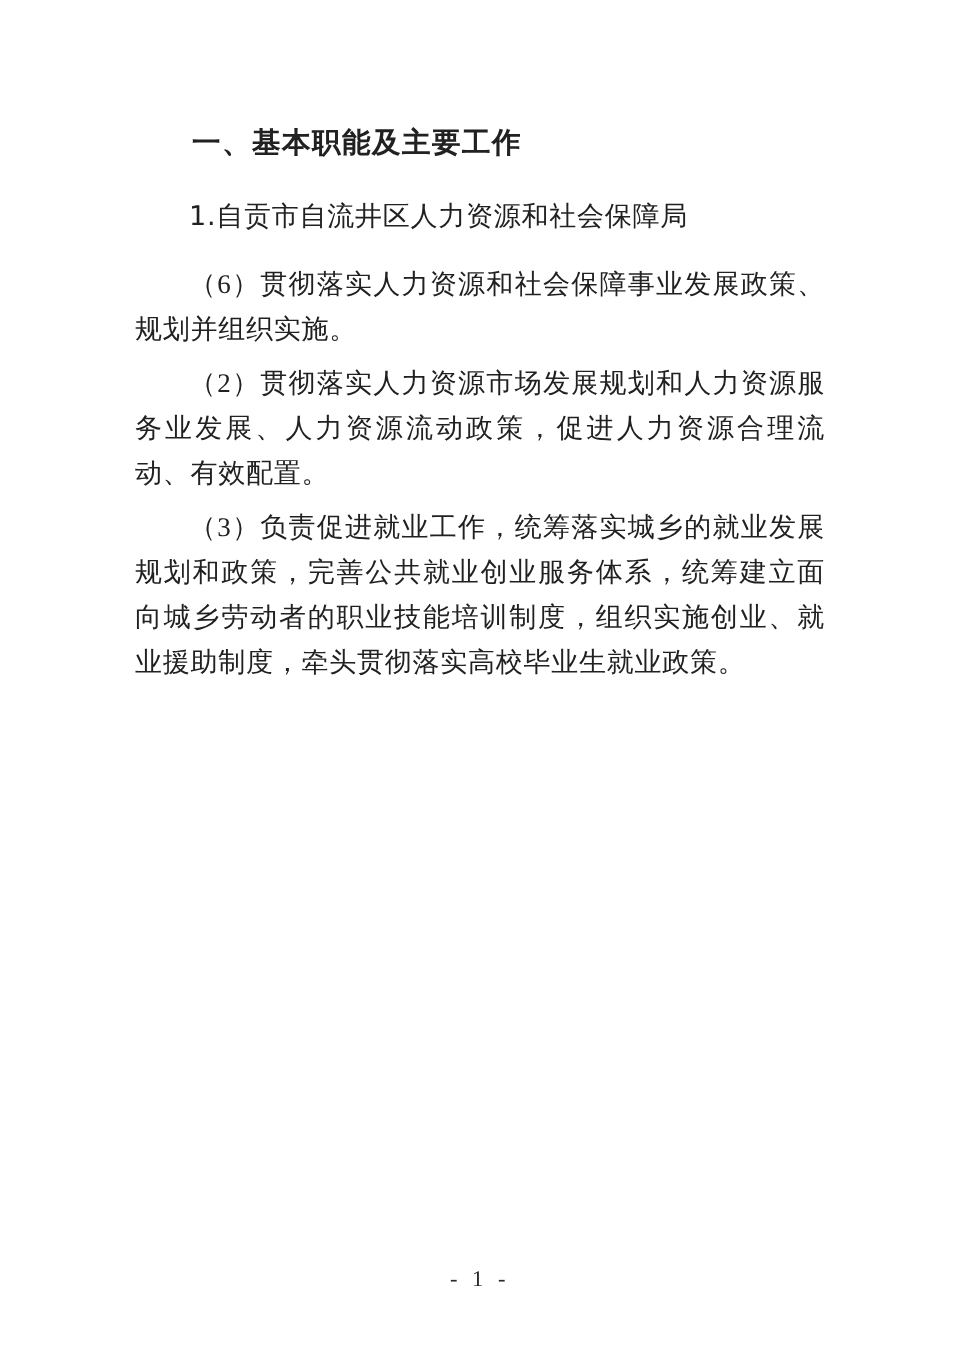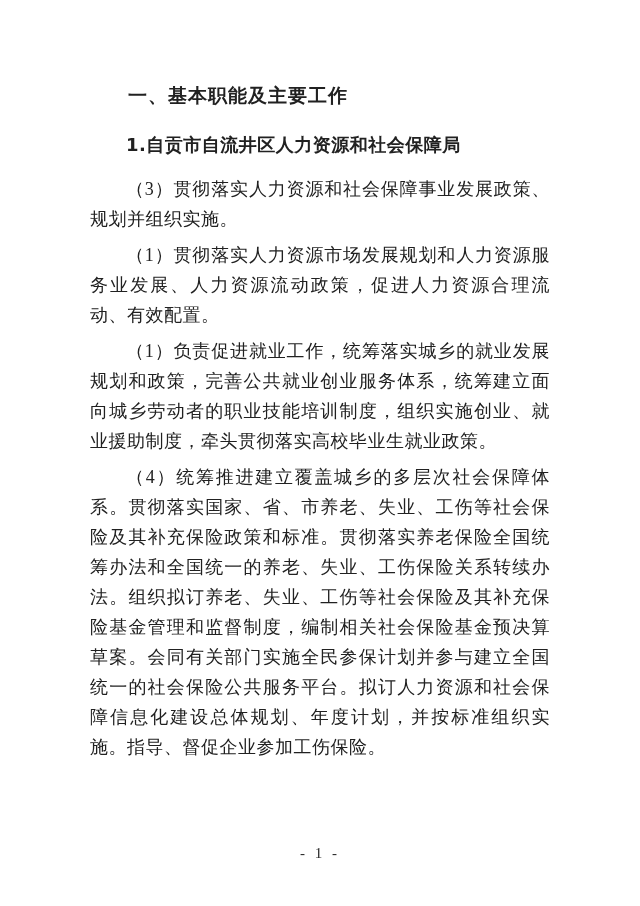--- a/index.html
+++ b/index.html
@@ -36,21 +36,21 @@
     font-weight: bold;
     font-size: 18px;
     line-height: 26px;
     letter-spacing: 0px;
     text-indent: 2em;
     margin: 0 0 10px 0;
     white-space: nowrap;
   }
   .h3 {
     font-family: "DejaVu Sans", "Liberation Sans", sans-serif;
-    font-weight: bold;
+    font-weight: normal;
     font-size: 18px;
     line-height: 26px;
     letter-spacing: 0.5px;
     text-indent: 2em;
     margin: 0 0 16px 0;
   }
   .para {
     font-size: 18px;
     line-height: 30px;
     letter-spacing: 0.5px;
@@ -73,19 +73,18 @@
     color: #2a2a2a;
   }
 </style>
 </head>
 <body>
 
 <div class="page">
   <div class="content">
     <div class="h1">一、基本职能及主要工作</div>
     <div class="h3">1.自贡市自流井区人力资源和社会保障局</div>
-    <p class="para">（3）贯彻落实人力资源和社会保障事业发展政策、规划并组织实施。</p>
-    <p class="para">（1）贯彻落实人力资源市场发展规划和人力资源服务业发展、人力资源流动政策，促进人力资源合理流动、有效配置。</p>
-    <p class="para">（1）负责促进就业工作，统筹落实城乡的就业发展规划和政策，完善公共就业创业服务体系，统筹建立面向城乡劳动者的职业技能培训制度，组织实施创业、就业援助制度，牵头贯彻落实高校毕业生就业政策。</p>
-    <p class="para">（4）统筹推进建立覆盖城乡的多层次社会保障体系。贯彻落实国家、省、市养老、失业、工伤等社会保险及其补充保险政策和标准。贯彻落实养老保险全国统筹办法和全国统一的养老、失业、工伤保险关系转续办法。组织拟订养老、失业、工伤等社会保险及其补充保险基金管理和监督制度，编制相关社会保险基金预决算草案。会同有关部门实施全民参保计划并参与建立全国统一的社会保险公共服务平台。拟订人力资源和社会保障信息化建设总体规划、年度计划，并按标准组织实施。指导、督促企业参加工伤保险。</p>
+    <p class="para">（6）贯彻落实人力资源和社会保障事业发展政策、规划并组织实施。</p>
+    <p class="para">（2）贯彻落实人力资源市场发展规划和人力资源服务业发展、人力资源流动政策，促进人力资源合理流动、有效配置。</p>
+    <p class="para">（3）负责促进就业工作，统筹落实城乡的就业发展规划和政策，完善公共就业创业服务体系，统筹建立面向城乡劳动者的职业技能培训制度，组织实施创业、就业援助制度，牵头贯彻落实高校毕业生就业政策。</p>
   </div>
   <div class="footer">- 1 -</div>
 </div>
 
 </body></html>

